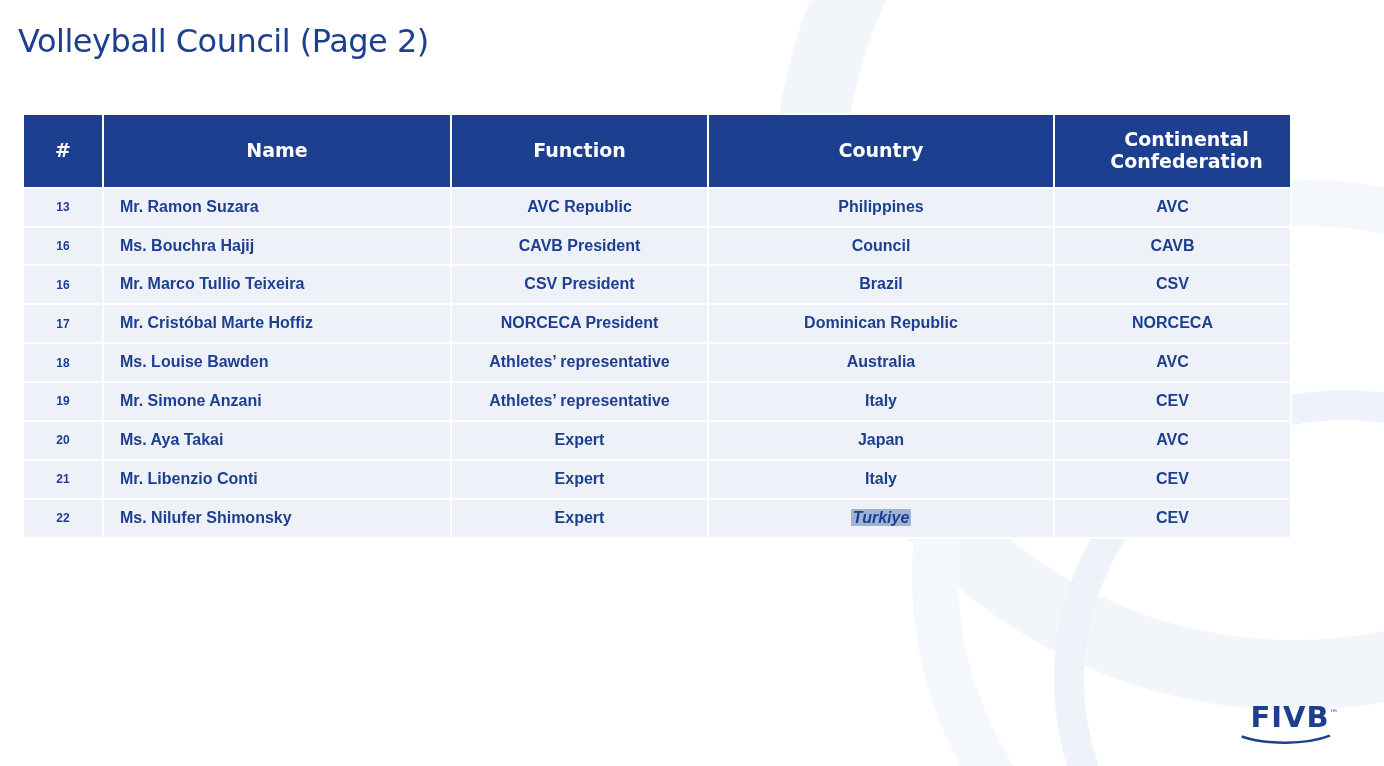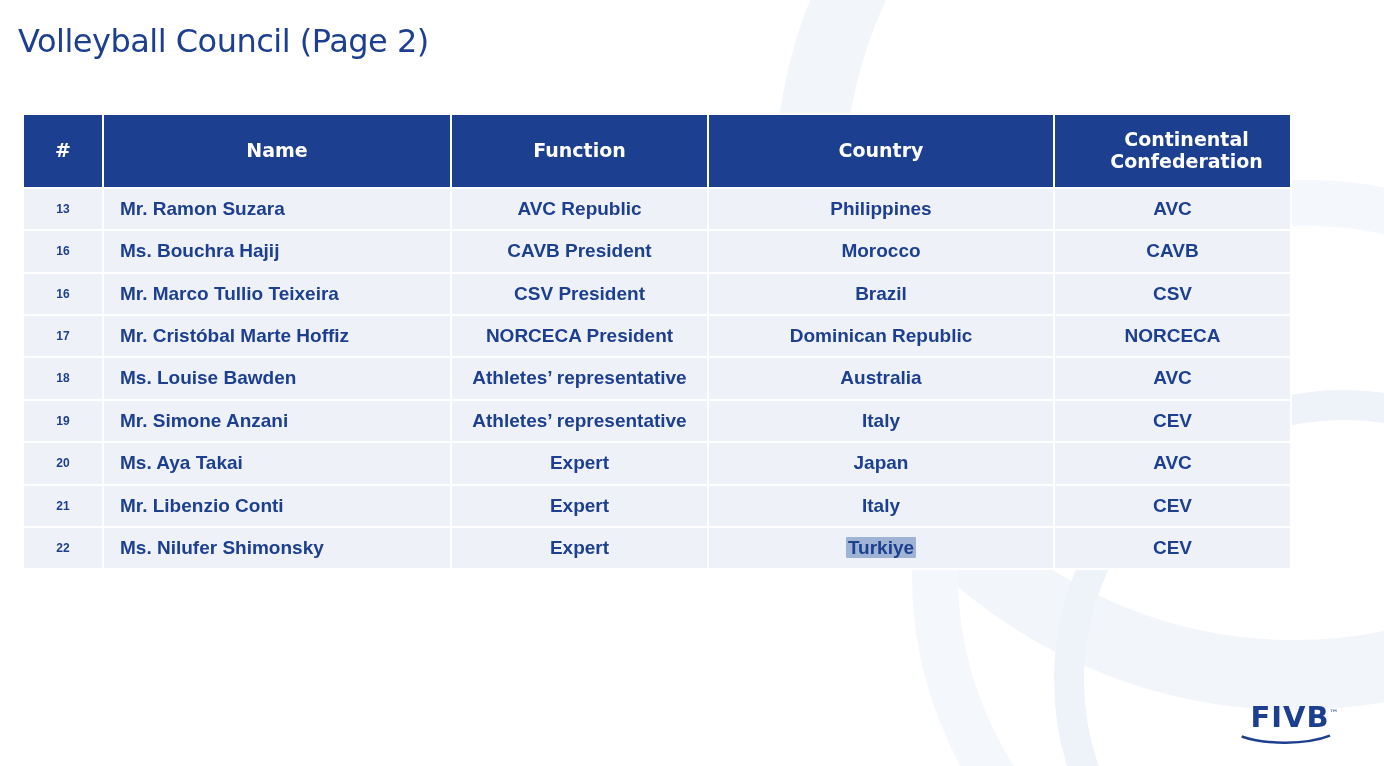--- a/index.html
+++ b/index.html
@@ -87,40 +87,41 @@
   }
   .council-table th.col-num { width: 70px; }
   .council-table th.col-name { width: 338px; }
   .council-table th.col-function { width: 247px; }
   .council-table th.col-country { width: 336px; }
   .council-table th.col-conf { width: 199px; padding-left: 32px; }
 
   .council-table td {
     background: #eef1f8;
     color: #1d3f8f;
-    font-size: 19px;
+    font-size: 16px;
     font-weight: bold;
     padding: 9px 6px;
     border: 2px solid #ffffff;
     text-align: center;
     line-height: 1.18;
   }
   .council-table td.num {
     font-size: 12px;
     width: 70px;
   }
   .council-table td.name {
     text-align: left;
     padding-left: 16px;
   }
 
   .highlight {
     background: #9fb4d4;
     padding: 0 2px;
     border-radius: 1px;
+    font-style: italic;
   }
 
   .fivb-logo {
     position: absolute;
     right: 34px;
     bottom: 22px;
     width: 110px;
     text-align: center;
     color: #1d3f8f;
     font-family: "DejaVu Sans", sans-serif;
@@ -168,21 +169,21 @@
         <td class="num">13</td>
         <td class="name">Mr. Ramon Suzara</td>
         <td>AVC Republic</td>
         <td>Philippines</td>
         <td>AVC</td>
       </tr>
       <tr>
         <td class="num">16</td>
         <td class="name">Ms. Bouchra Hajij</td>
         <td>CAVB President</td>
-        <td>Morocco</td>
+        <td>Council</td>
         <td>CAVB</td>
       </tr>
       <tr>
         <td class="num">16</td>
         <td class="name">Mr. Marco Tullio Teixeira</td>
         <td>CSV President</td>
         <td>Brazil</td>
         <td>CSV</td>
       </tr>
       <tr>

